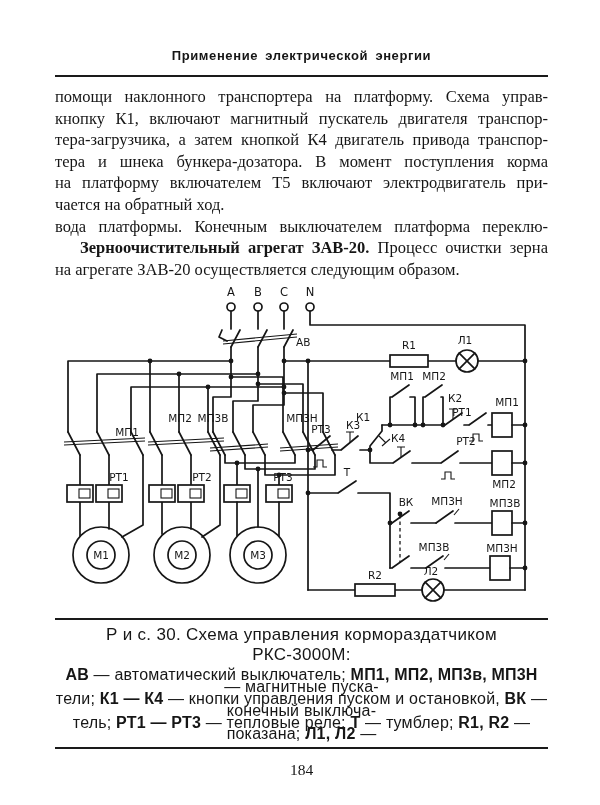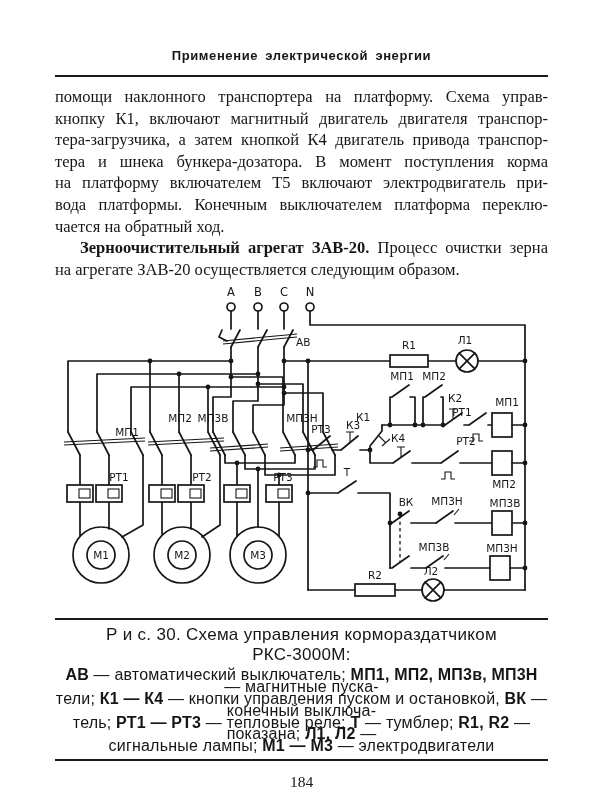--- a/index.html
+++ b/index.html
@@ -39,26 +39,26 @@
 </head>
 <body>
 
 <div class="page">
   <div class="content">
     <div class="hdr">Применение электрической энергии</div>
     <div class="rule"></div>
 
     <div class="bodytxt" id="body">
         <div class="bodyline j"><span>помощи наклонного транспортера на платформу. Схема управ-</span></div>
-        <div class="bodyline j"><span>кнопку К1, включают магнитный двигатель двигателя транспор-</span></div>
+        <div class="bodyline j"><span>кнопку К1, включают магнитный пускатель двигателя транспор-</span></div>
         <div class="bodyline j"><span>тера-загрузчика, а затем кнопкой К4 двигатель привода транспор-</span></div>
         <div class="bodyline j"><span>тера и шнека бункера-дозатора. В момент поступления корма</span></div>
         <div class="bodyline j"><span>на платформу включателем Т5 включают электродвигатель при-</span></div>
+        <div class="bodyline"><span>чается на обратный ход.</span></div>
         <div class="bodyline j"><span>вода платформы. Конечным выключателем платформа переклю-</span></div>
-        <div class="bodyline"><span>чается на обратный ход.</span></div>
         <div class="bodyline j ind"><span class="b">Зерноочистительный агрегат ЗАВ-20.</span><span> Процесс очистки зерна</span></div>
         <div class="bodyline"><span>на агрегате ЗАВ-20 осуществляется следующим образом.</span></div>
       </div>
 
     <div class="fig">
       <svg width="493" height="327" viewBox="0 0 493 327">
 
         <text class="lbl2" x="176" y="11" text-anchor="middle">А</text>
         <text class="lbl2" x="203" y="11" text-anchor="middle">В</text>
         <text class="lbl2" x="229" y="11" text-anchor="middle">С</text>
@@ -259,19 +259,18 @@
         </g>
       </svg>
     </div>
 
     <div class="caprule"></div>
     <div class="caption">Р и с. 30. Схема управления кормораздатчиком РКС-3000М:</div>
     <div class="legend" id="legend">
         <div class="legline"><span class="b">АВ</span><span> — автоматический выключатель; </span><span class="b">МП1, МП2, МП3в, МП3Н</span><span> — магнитные пуска-</span></div>
         <div class="legline"><span>тели; </span><span class="b">К1 — К4</span><span> — кнопки управления пуском и остановкой, </span><span class="b">ВК</span><span> — конечный выключа-</span></div>
         <div class="legline"><span>тель; </span><span class="b">РТ1 — РТ3</span><span> — тепловые реле; </span><span class="b">Т</span><span> — тумблер; </span><span class="b">R1, R2</span><span> — показана; </span><span class="b">Л1, Л2</span><span> —</span></div>
-        <div class="legline"><span>сигнальные лампы; </span><span class="b">М1 — М3</span><span> — электродвигатели</span></div>
       </div>
     <div class="botrule"></div>
 
     <div class="pagenum">184</div>
   </div>
 </div>
 
 </body></html>

